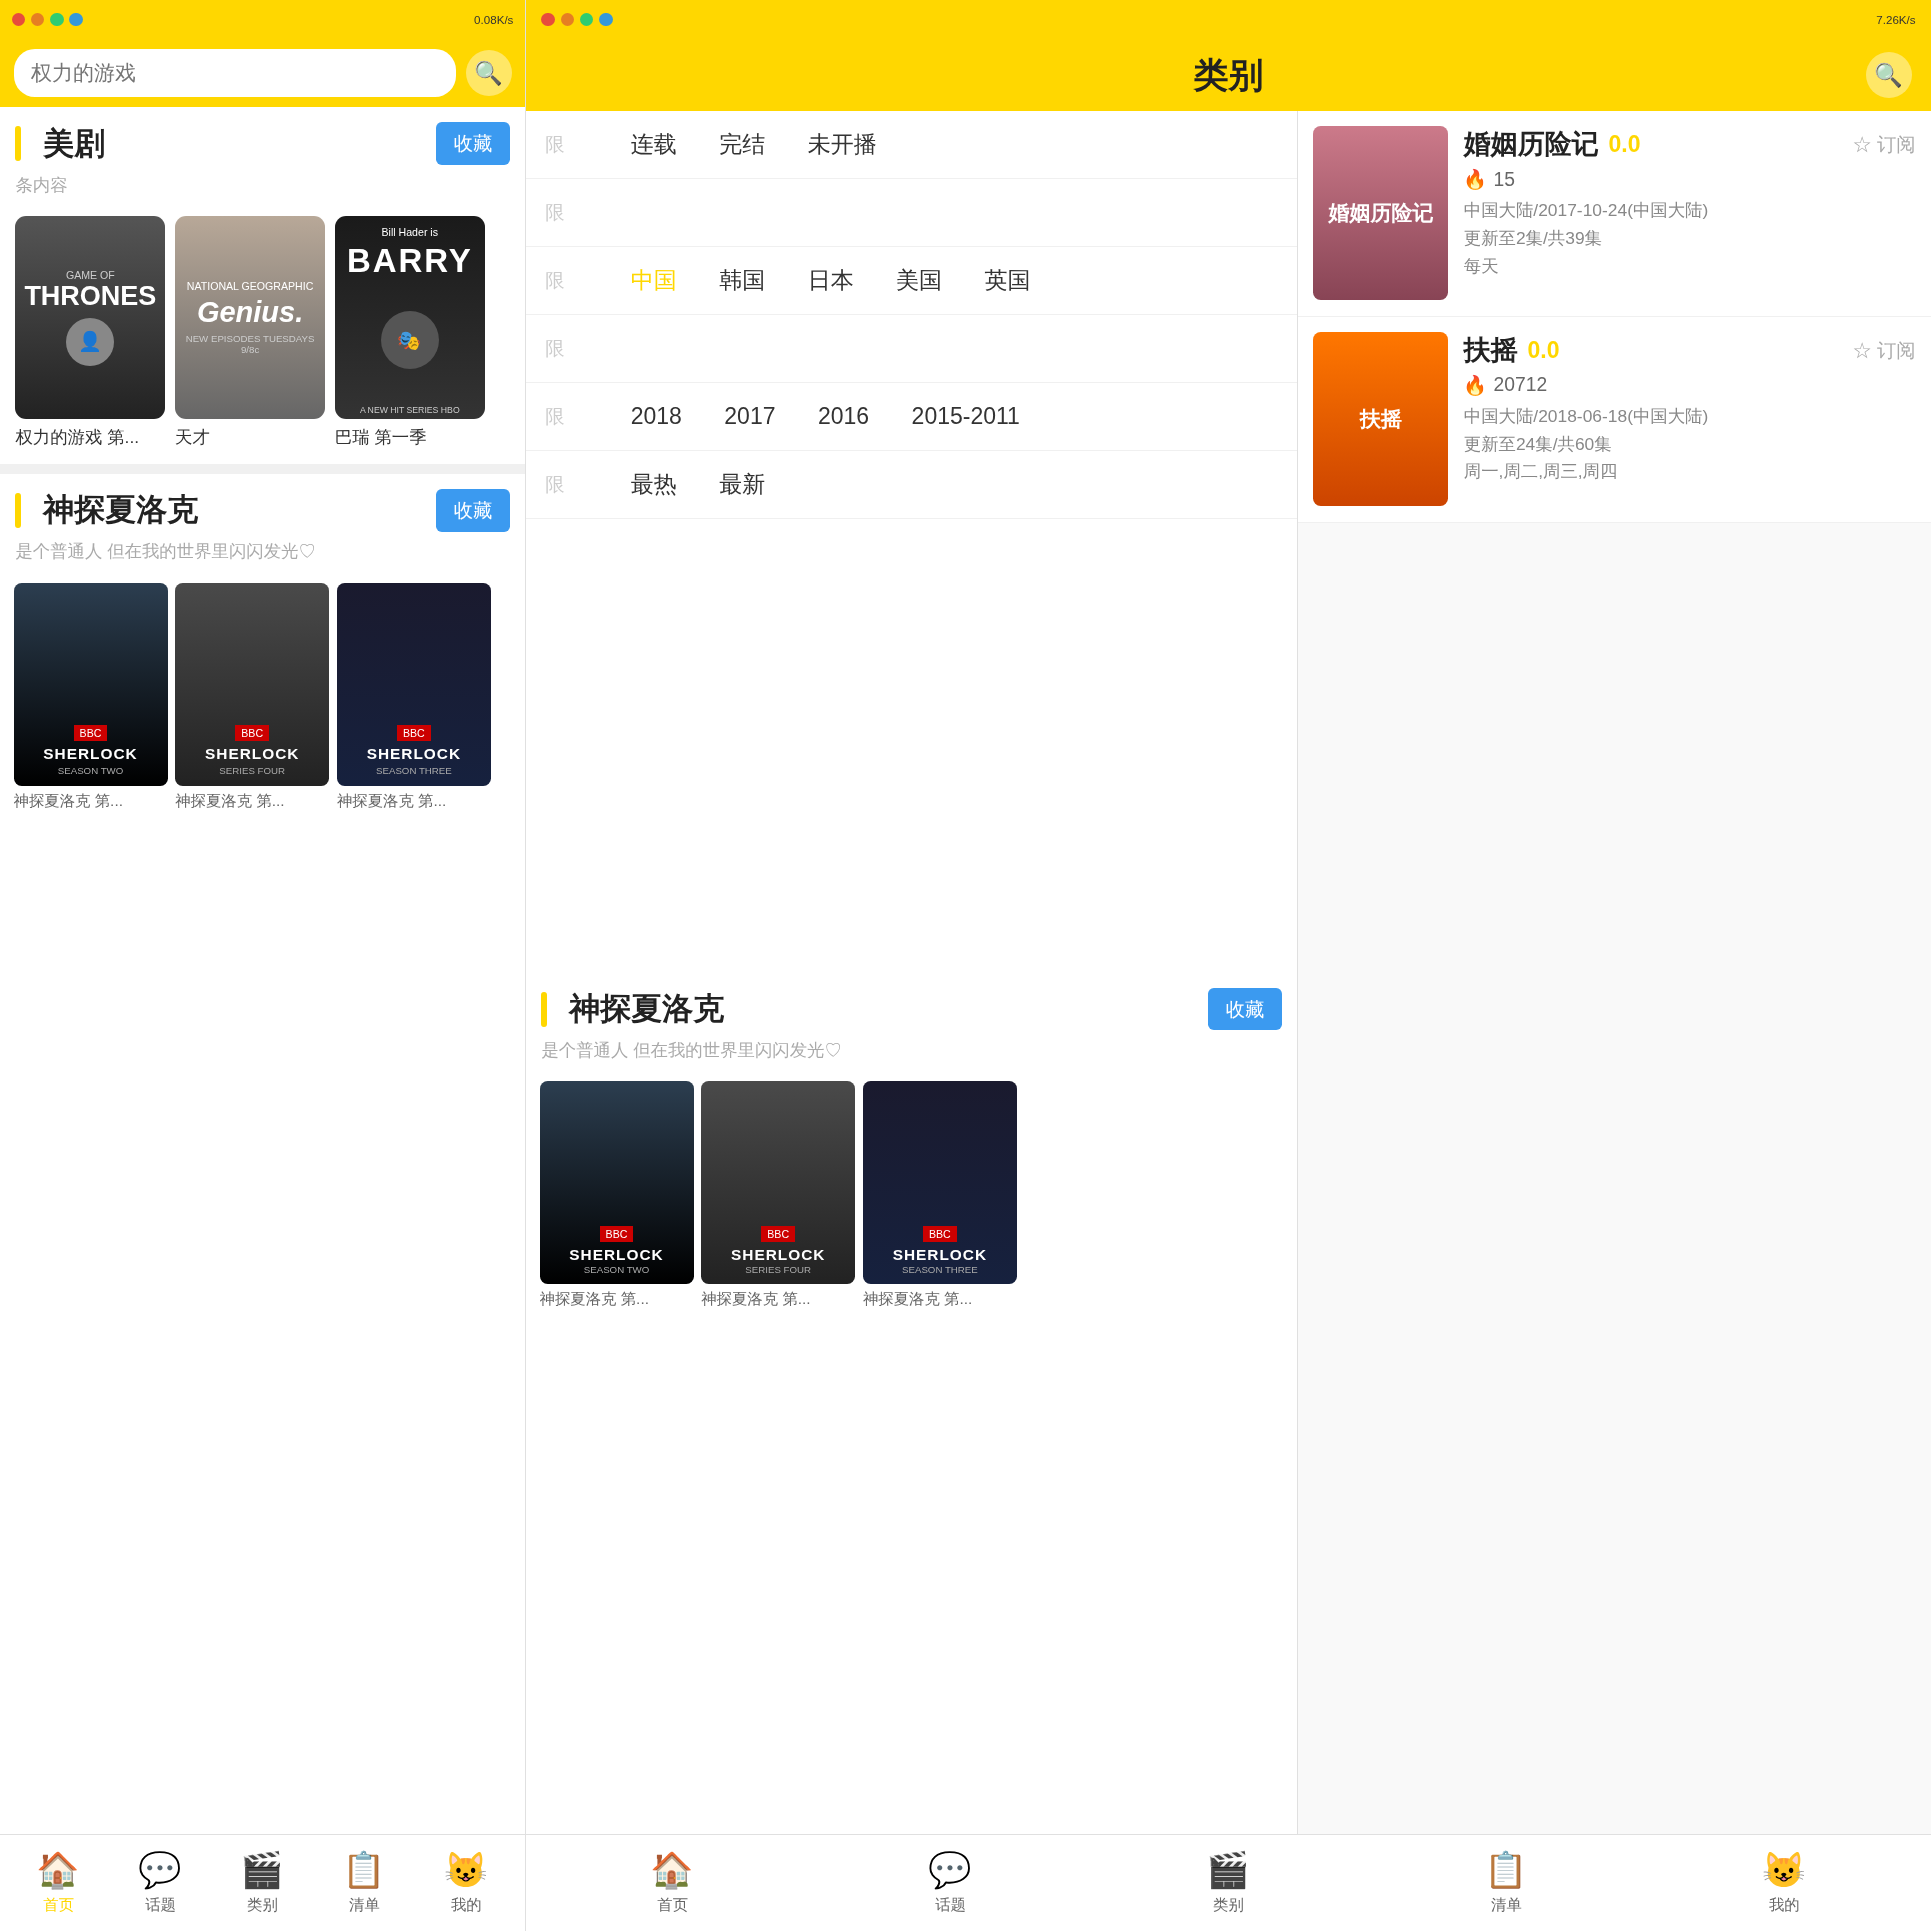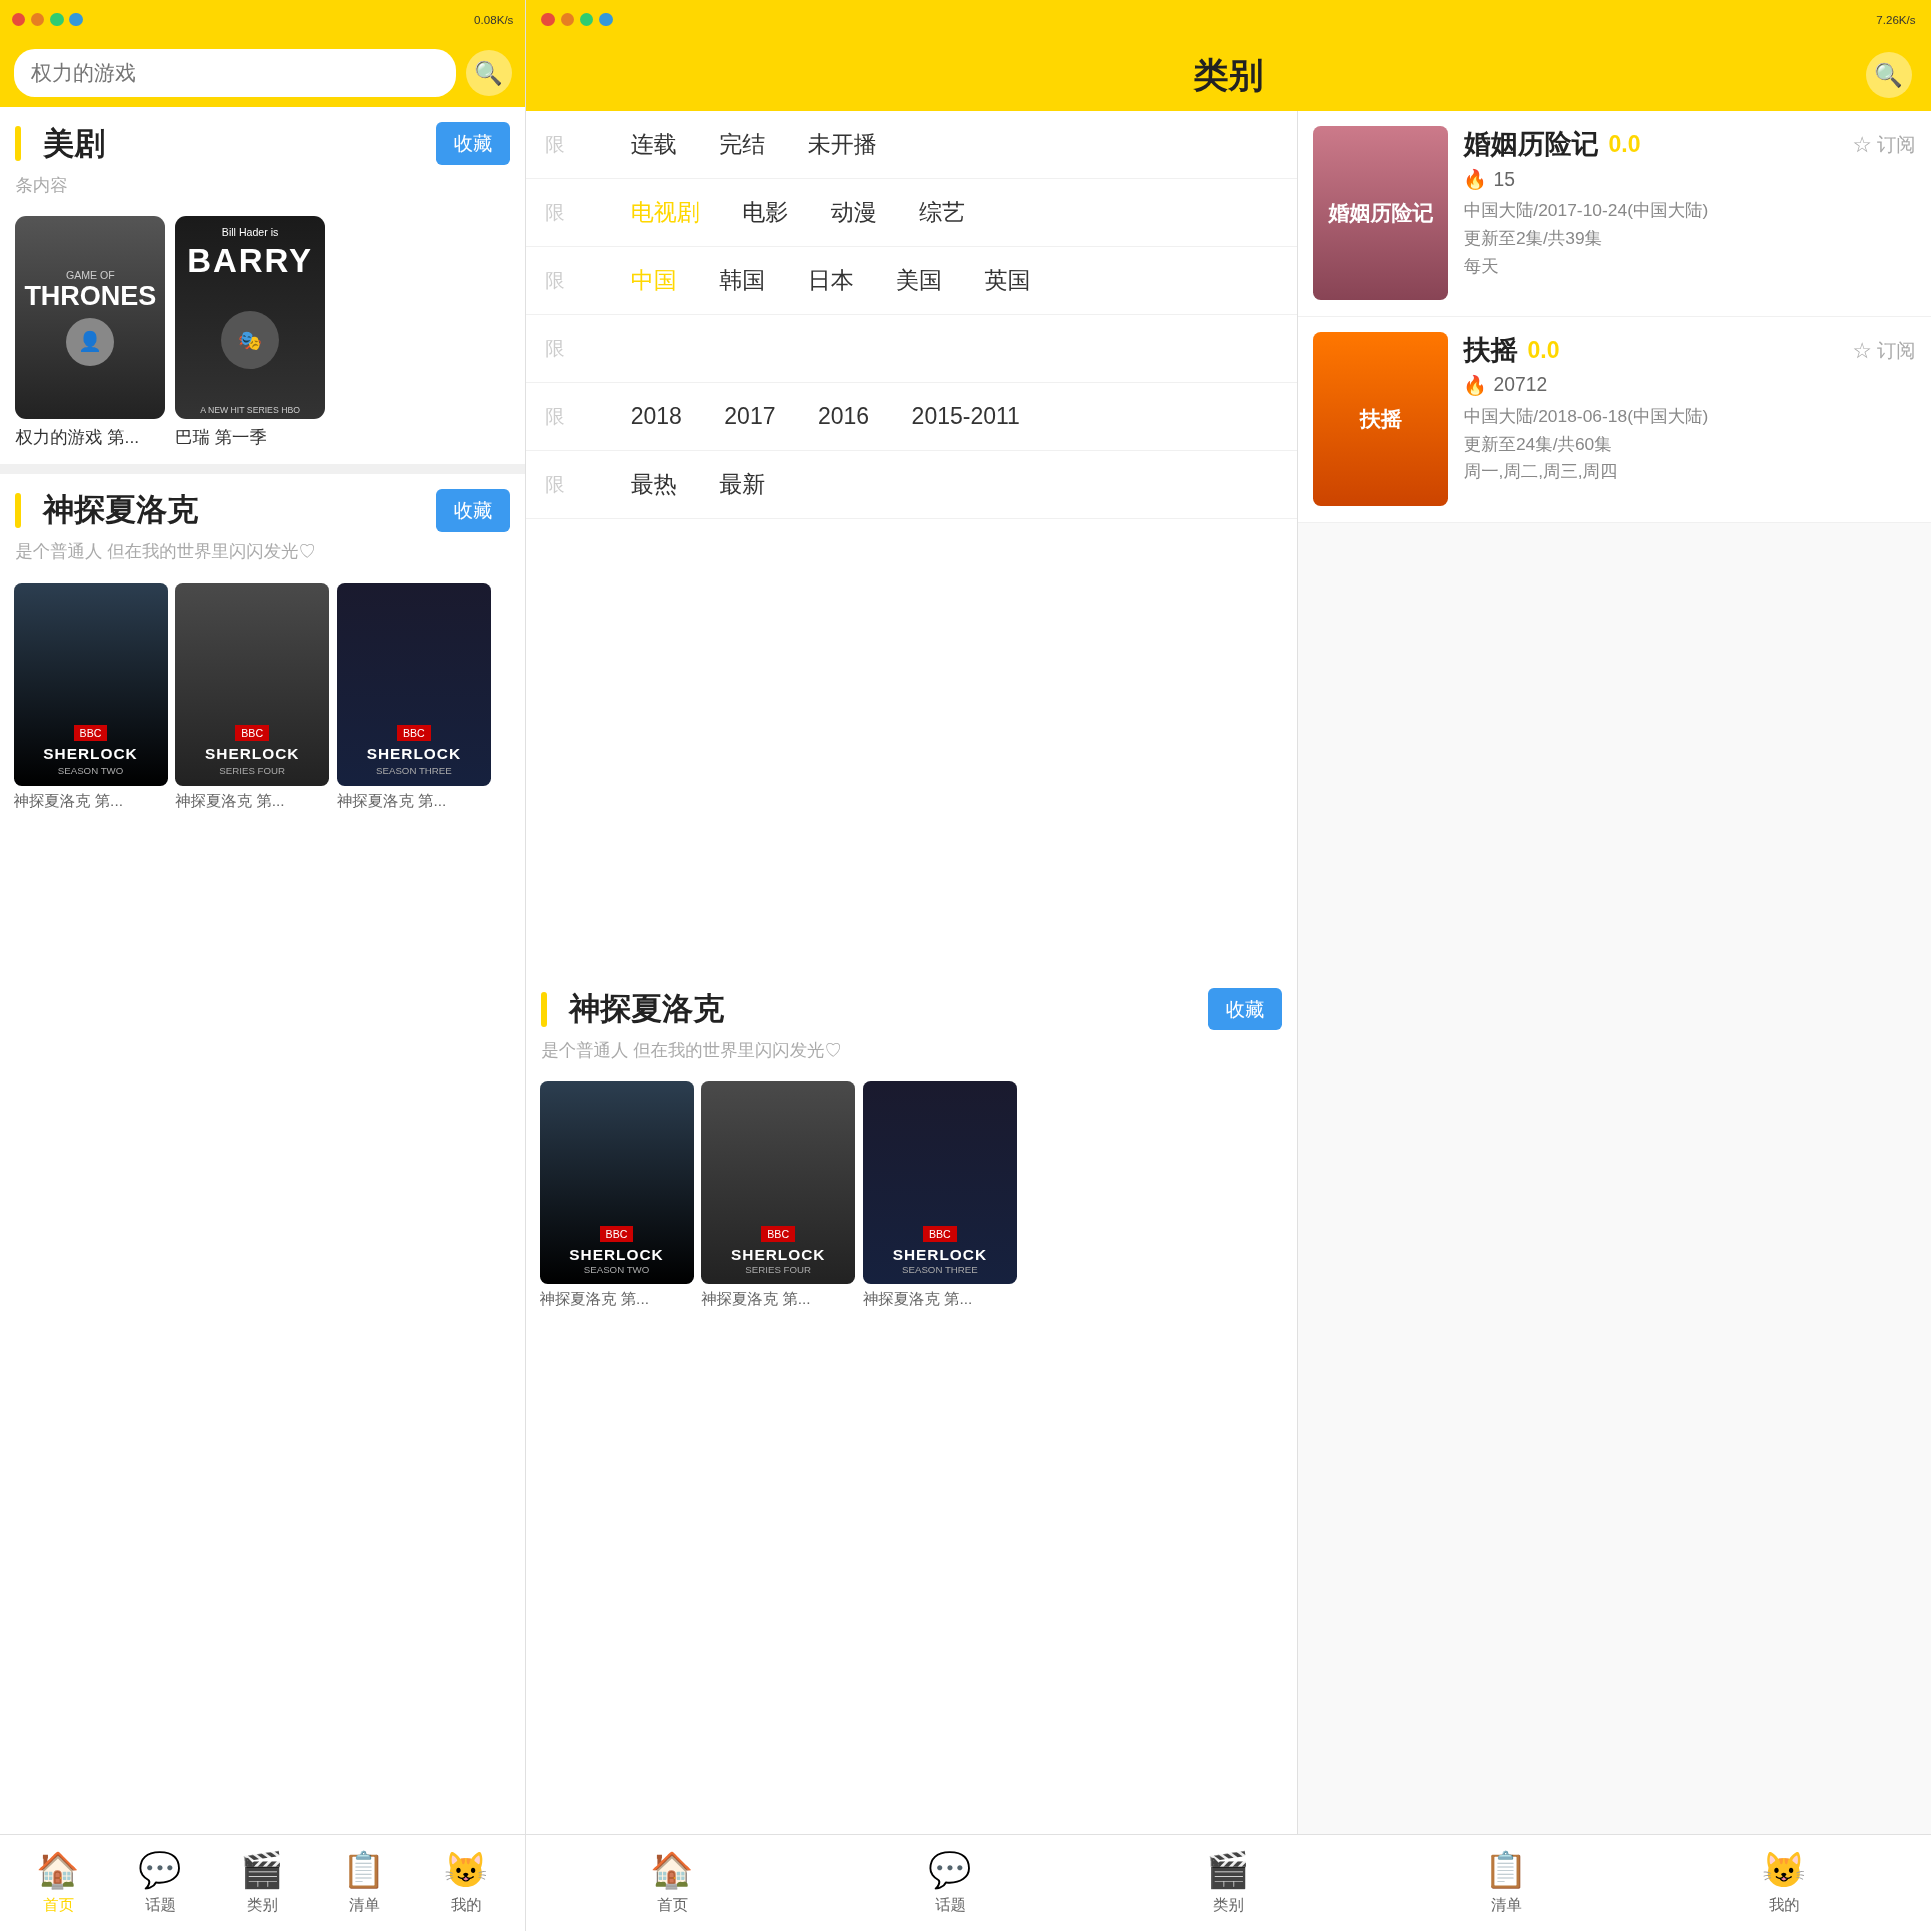--- a/index.html
+++ b/index.html
@@ -549,20 +549,30 @@
       <div class="movie-poster gots">
         <div class="gots-inner">
           <div class="poster-text-small">GAME OF</div>
           <div class="poster-text-big">THRONES</div>
           <div style="width:48px;height:48px;border-radius:50%;background:#888;margin-top:5.8px;display:flex;align-items:center;justify-content:center;font-size:19.3px;color:#ccc;">👤</div>
         </div>
       </div>
       <div class="movie-title">权力的游戏 第...</div>
     </div>
 
+    <div class="movie-card">
+      <div class="movie-poster genius">
+        <div class="genius-inner">
+          <div style="font-size:10.6px;color:#fff;text-align:center;margin-bottom:3.9px;">NATIONAL GEOGRAPHIC</div>
+          <div style="font-size:29px;font-weight:bold;color:#fff;font-style:italic;">Genius.</div>
+          <div style="font-size:9.7px;color:#ccc;text-align:center;margin-top:3.9px;">NEW EPISODES TUESDAYS 9/8c</div>
+        </div>
+      </div>
+      <div class="movie-title">天才</div>
+    </div>
 
     <div class="movie-card">
       <div class="movie-poster barry">
         <div class="barry-inner">
           <div style="font-size:10.6px;color:#fff;margin-bottom:3.9px;">Bill Hader is</div>
           <div style="font-size:33px;font-weight:bold;color:#fff;letter-spacing:1.9px;">BARRY</div>
           <div style="flex:1;display:flex;align-items:center;justify-content:center;">
             <div style="width:58px;height:58px;background:#555;border-radius:50%;display:flex;align-items:center;justify-content:center;font-size:19.3px;">🎭</div>
           </div>
           <div style="font-size:8.7px;color:#ccc;text-align:center;padding:3.9px;">A NEW HIT SERIES HBO</div>
@@ -666,26 +676,20 @@
           <span class="filter-row-label">限</span>
           <div class="filter-tags">
             <span class="filter-tag">连载</span>
             <span class="filter-tag">完结</span>
             <span class="filter-tag">未开播</span>
           </div>
         </div>
 
         <div class="filter-row">
           <span class="filter-row-label">限</span>
-          <div class="filter-tags">
-            <span class="filter-tag active">电视剧</span>
-            <span class="filter-tag">电影</span>
-            <span class="filter-tag">动漫</span>
-            <span class="filter-tag">综艺</span>
-          </div>
         </div>
 
         <div class="filter-row">
           <span class="filter-row-label">限</span>
           <div class="filter-tags">
             <span class="filter-tag active">中国</span>
             <span class="filter-tag">韩国</span>
             <span class="filter-tag">日本</span>
             <span class="filter-tag">美国</span>
             <span class="filter-tag">英国</span>

